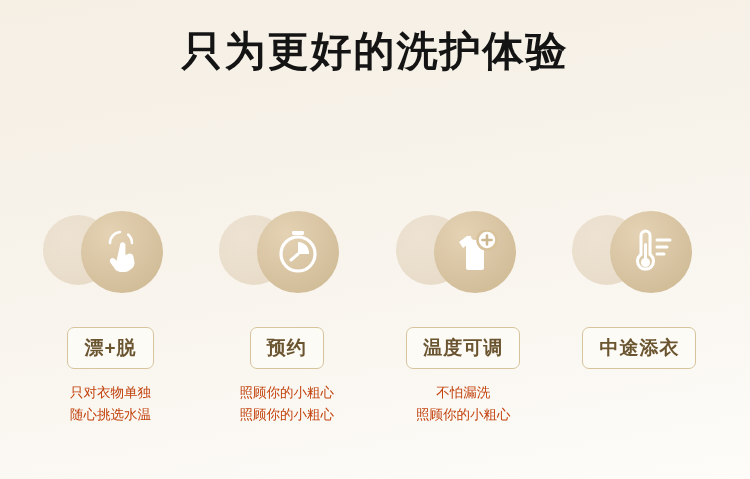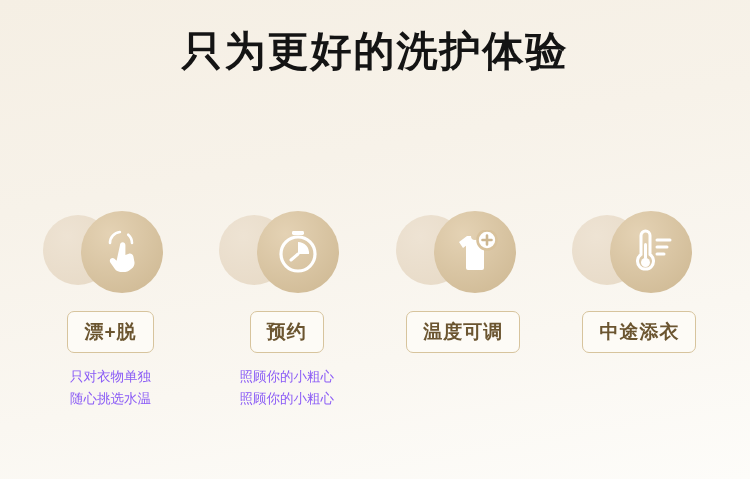--- a/index.html
+++ b/index.html
@@ -81,36 +81,36 @@
     width: 82px;
     height: 82px;
     display: flex;
     align-items: center;
     justify-content: center;
   }
   .icon-glyph svg {
     display: block;
   }
   .tag {
-    margin-top: 6px;
+    margin-top: 22px;
     border: 1.5px solid #d7c49d;
     border-radius: 7px;
     background: #fdfbf6;
     padding: 7px 16px;
     font-size: 19px;
     font-weight: bold;
     color: #6b5530;
     letter-spacing: 1px;
     white-space: nowrap;
   }
   .desc {
     margin-top: 13px;
     text-align: center;
     font-size: 13.5px;
-    color: #8b5cf6;
+    color: #c2410c;
     line-height: 22px;
     white-space: nowrap;
   }
 </style>
 </head>
 <body>
 
 <div class="page">
 
   <div class="headline">
@@ -163,20 +163,24 @@
         <div class="blob-front"></div>
         <div class="icon-glyph">
           <svg width="46" height="44" viewBox="0 0 46 44">
             <path d="M15 6h4a4 4 0 0 0 8 0h4l8 6-4 6-3-2.2V38a2 2 0 0 1-2 2H16a2 2 0 0 1-2-2V15.8L11 18 7 12z" fill="#fff"></path>
             <circle cx="35" cy="10" r="9.5" fill="#fff" stroke="#d8c29c" stroke-width="2.6"></circle>
             <path d="M35 5.5v9M30.5 10h9" stroke="#cdb791" stroke-width="2.6" stroke-linecap="round"></path>
           </svg>
         </div>
       </div>
       <div class="tag">温度可调</div>
+      <div class="desc">
+        <div>不怕漏洗</div>
+        <div>照顾你的小粗心</div>
+      </div>
     </div>
 
     <div class="feature">
       <div class="icon-wrap">
         <div class="blob-back"></div>
         <div class="blob-front"></div>
         <div class="icon-glyph">
           <svg width="46" height="46" viewBox="0 0 46 46">
             <path d="M13 6.5a4.5 4.5 0 0 1 9 0v19a8 8 0 1 1-9 0z" fill="none" stroke="#fff" stroke-width="3"></path>
             <circle cx="17.5" cy="33.5" r="4.5" fill="#fff"></circle>

